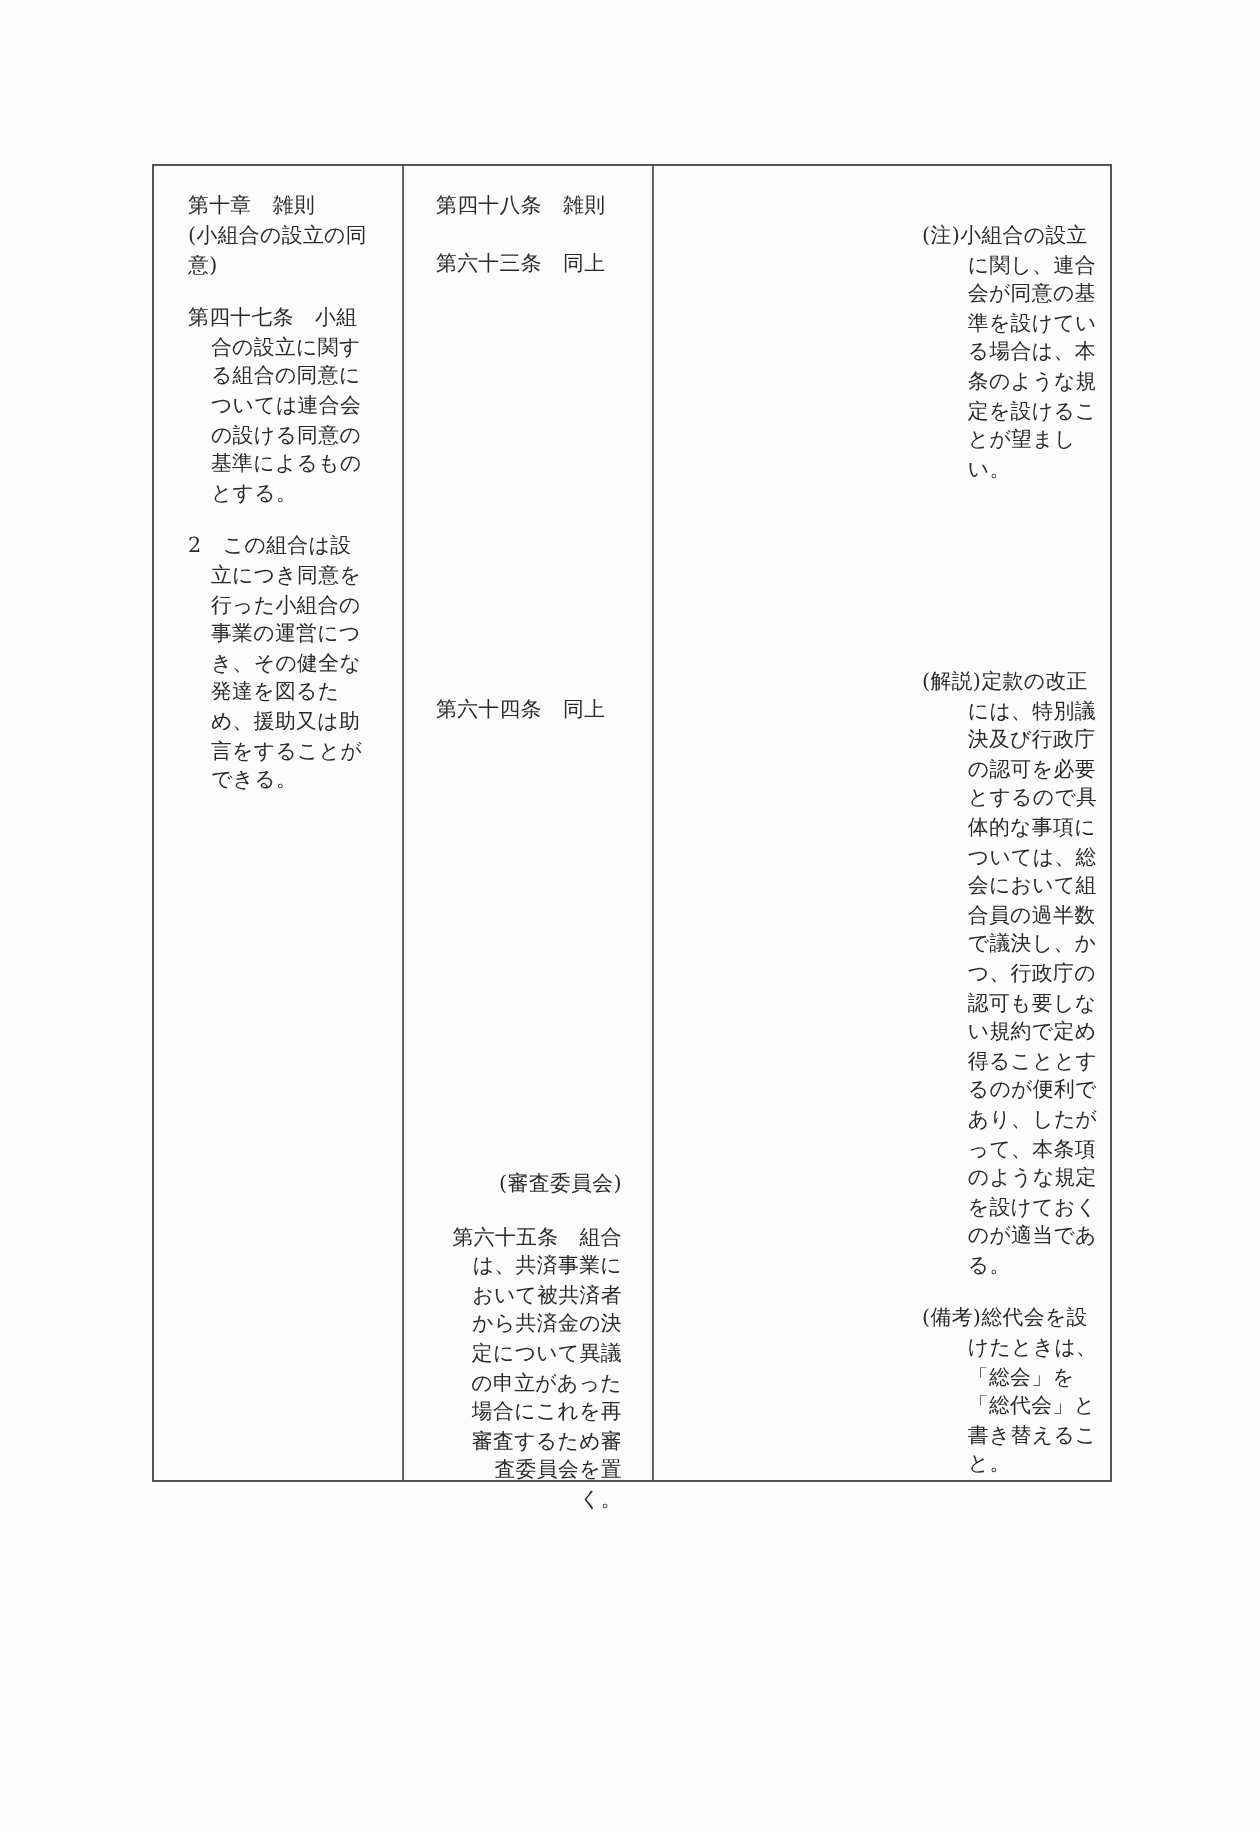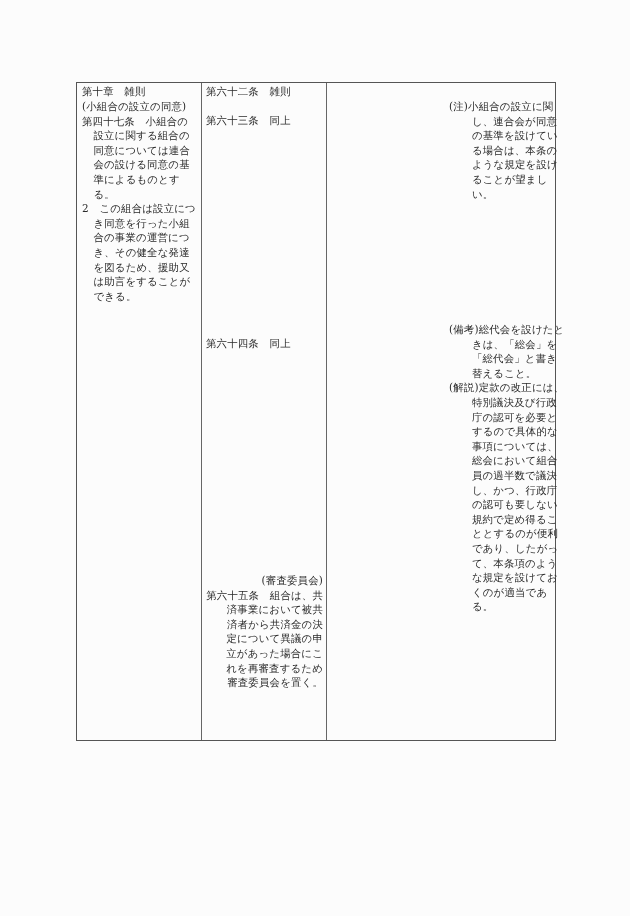--- a/index.html
+++ b/index.html
@@ -20,21 +20,21 @@
   }
   .col:last-child { border-right: none; }
   .c1 { left: 0; width: 124px; }
   .c2 { left: 124px; width: 125px; }
   .c3 { left: 249px; width: 118px; }
   .c4 { left: 367px; width: 124px; }
   .blk {
     position: absolute; left: 5px; right: 3px;
     font-size: 10.4px; line-height: 14.6px; letter-spacing: 0.2px;
   }
-  .p { margin: 0; }
+  .p { margin: 12px; }
   .hang { padding-left: 1.1em; text-indent: -1.1em; }
   .hang2 { padding-left: 2.2em; text-indent: -1.1em; }
   .hangNote { padding-left: 2.2em; text-indent: -2.2em; }
 </style>
 </head>
 <body>
 
 <div class="table">
 
   <div class="col c1">
@@ -43,38 +43,38 @@
     </div>
     <div class="blk" style="top:16px;">
       <p class="p">(小組合の設立の同意)</p>
       <p class="p hang">第四十七条　小組合の設立に関する組合の同意については連合会の設ける同意の基準によるものとする。</p>
       <p class="p hang">2　この組合は設立につき同意を行った小組合の事業の運営につき、その健全な発達を図るため、援助又は助言をすることができる。</p>
     </div>
   </div>
 
   <div class="col c2">
     <div class="blk" style="top:1px;">
-      <p class="p">第六十二条　雑則</p>
+      <p class="p">第四十八条　雑則</p>
     </div>
     <div class="blk" style="top:30px;">
       <p class="p">第六十三条　同上</p>
     </div>
     <div class="blk" style="top:253px;">
       <p class="p">第六十四条　同上</p>
     </div>
     <div class="blk" style="top:490px;text-align:right;">
       <p class="p">(審査委員会)</p>
       <p class="p hang">第六十五条　組合は、共済事業において被共済者から共済金の決定について異議の申立があった場合にこれを再審査するため審査委員会を置く。</p>
     </div>
   </div>
 
 
   <div class="col c4">
     <div class="blk" style="top:16px;">
       <p class="p hangNote">(注)小組合の設立に関し、連合会が同意の基準を設けている場合は、本条のような規定を設けることが望ましい。</p>
     </div>
     <div class="blk" style="top:239px;">
+      <p class="p hangNote">(解説)定款の改正には、特別議決及び行政庁の認可を必要とするので具体的な事項については、総会において組合員の過半数で議決し、かつ、行政庁の認可も要しない規約で定め得ることとするのが便利であり、したがって、本条項のような規定を設けておくのが適当である。</p>
       <p class="p hangNote">(備考)総代会を設けたときは、「総会」を「総代会」と書き替えること。</p>
-      <p class="p hangNote">(解説)定款の改正には、特別議決及び行政庁の認可を必要とするので具体的な事項については、総会において組合員の過半数で議決し、かつ、行政庁の認可も要しない規約で定め得ることとするのが便利であり、したがって、本条項のような規定を設けておくのが適当である。</p>
     </div>
   </div>
 
 </div>
 
 </body></html>

